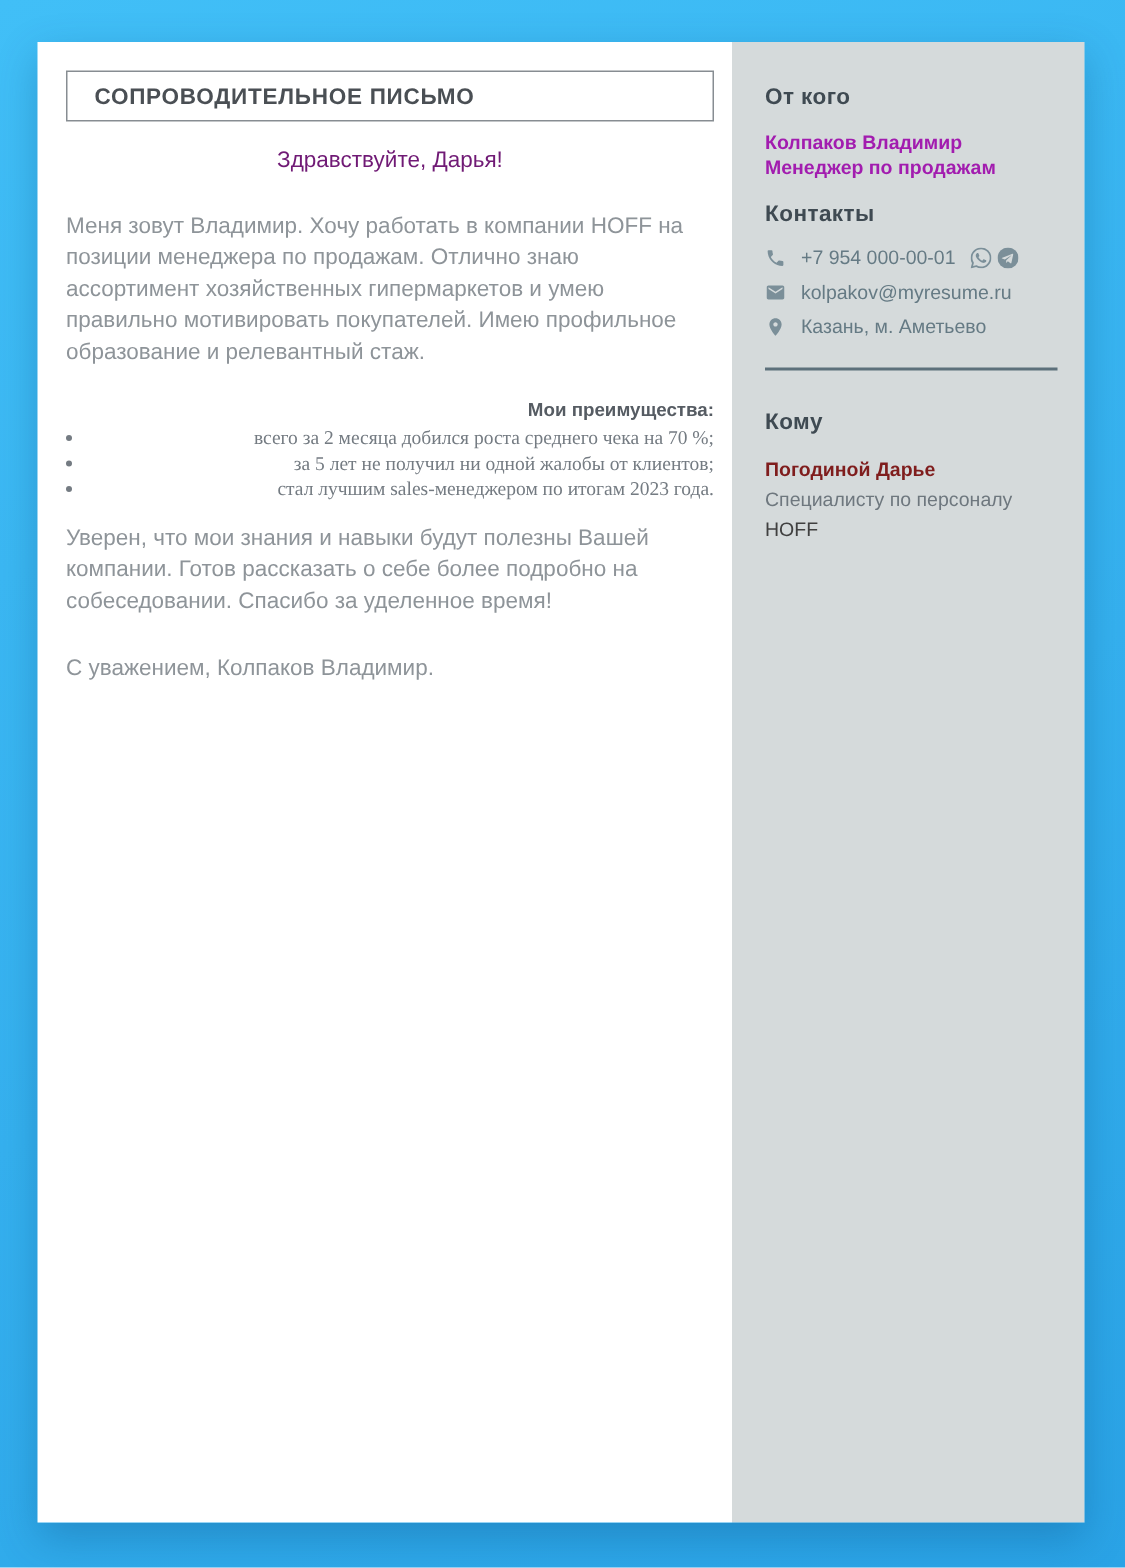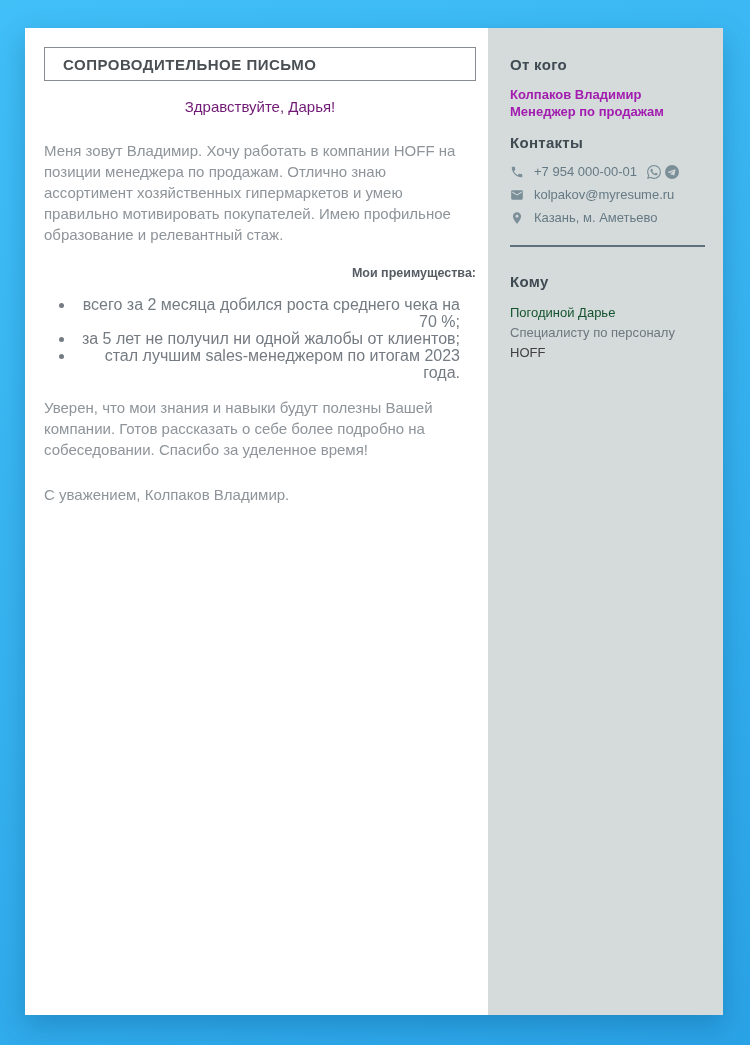--- a/index.html
+++ b/index.html
@@ -30,22 +30,22 @@
   }
   .para{
     color:#8e9499;font-size:15px;line-height:21px;margin:0 0 21px 0;
     width:425px;
   }
   .advantages{margin:0 0 14px 0;text-align:right;}
   .adv-title{
     margin:0 0 3px 0;font-size:12.5px;font-weight:bold;color:#565c63;
   }
   .advantages ul{
-    margin:16px;padding:0 0 0 15px;list-style:disc;
-    color:#747b82;font-size:16px;line-height:17px;
+    margin:0;padding:0 0 0 15px;list-style:disc;
+    color:#747b82;font-size:13px;line-height:17px;font-family:Liberation Serif, serif;
   }
   .signature{margin-top:24px;}
   
   .sidebar{
     width:235px;background:#d5dadb;box-sizing:border-box;
     padding:28px 4px 0 22px;
   }
   .sidebar h2{
     margin:0;font-size:15px;font-weight:bold;color:#3f4a52;
     letter-spacing:0.3px;
@@ -64,21 +64,21 @@
     width:14px;height:14px;flex:0 0 14px;margin-right:10px;
     display:inline-block;
   }
   .contact-row .lead-icon svg{width:14px;height:14px;fill:#7b8f99;display:block;}
   .msg-icons{display:flex;align-items:center;margin-left:6px;}
   .msg-icons svg{width:14px;height:14px;display:block;margin-left:4px;}
   .divider{
     border:none;border-top:2px solid #5d707b;margin:20px 0 0 0;width:195px;
   }
   .to-heading{margin-top:26px !important;}
-  .recipient-name{margin:13px 0 0 0;font-size:13px;font-weight:normal;color:#14532d;line-height:20px;}
+  .recipient-name{margin:13px 0 0 0;font-size:13px;font-weight:bold;color:#7f1d1d;line-height:20px;}
   .recipient-sub{margin:0;font-size:13px;color:#6e777e;line-height:20px;}
   .recipient-company{margin:0;font-size:13px;color:#404040;line-height:20px;}
 </style>
 </head>
 <body>
 
 <div class="page">
 
   <div class="main">
     <div class="title-box">

